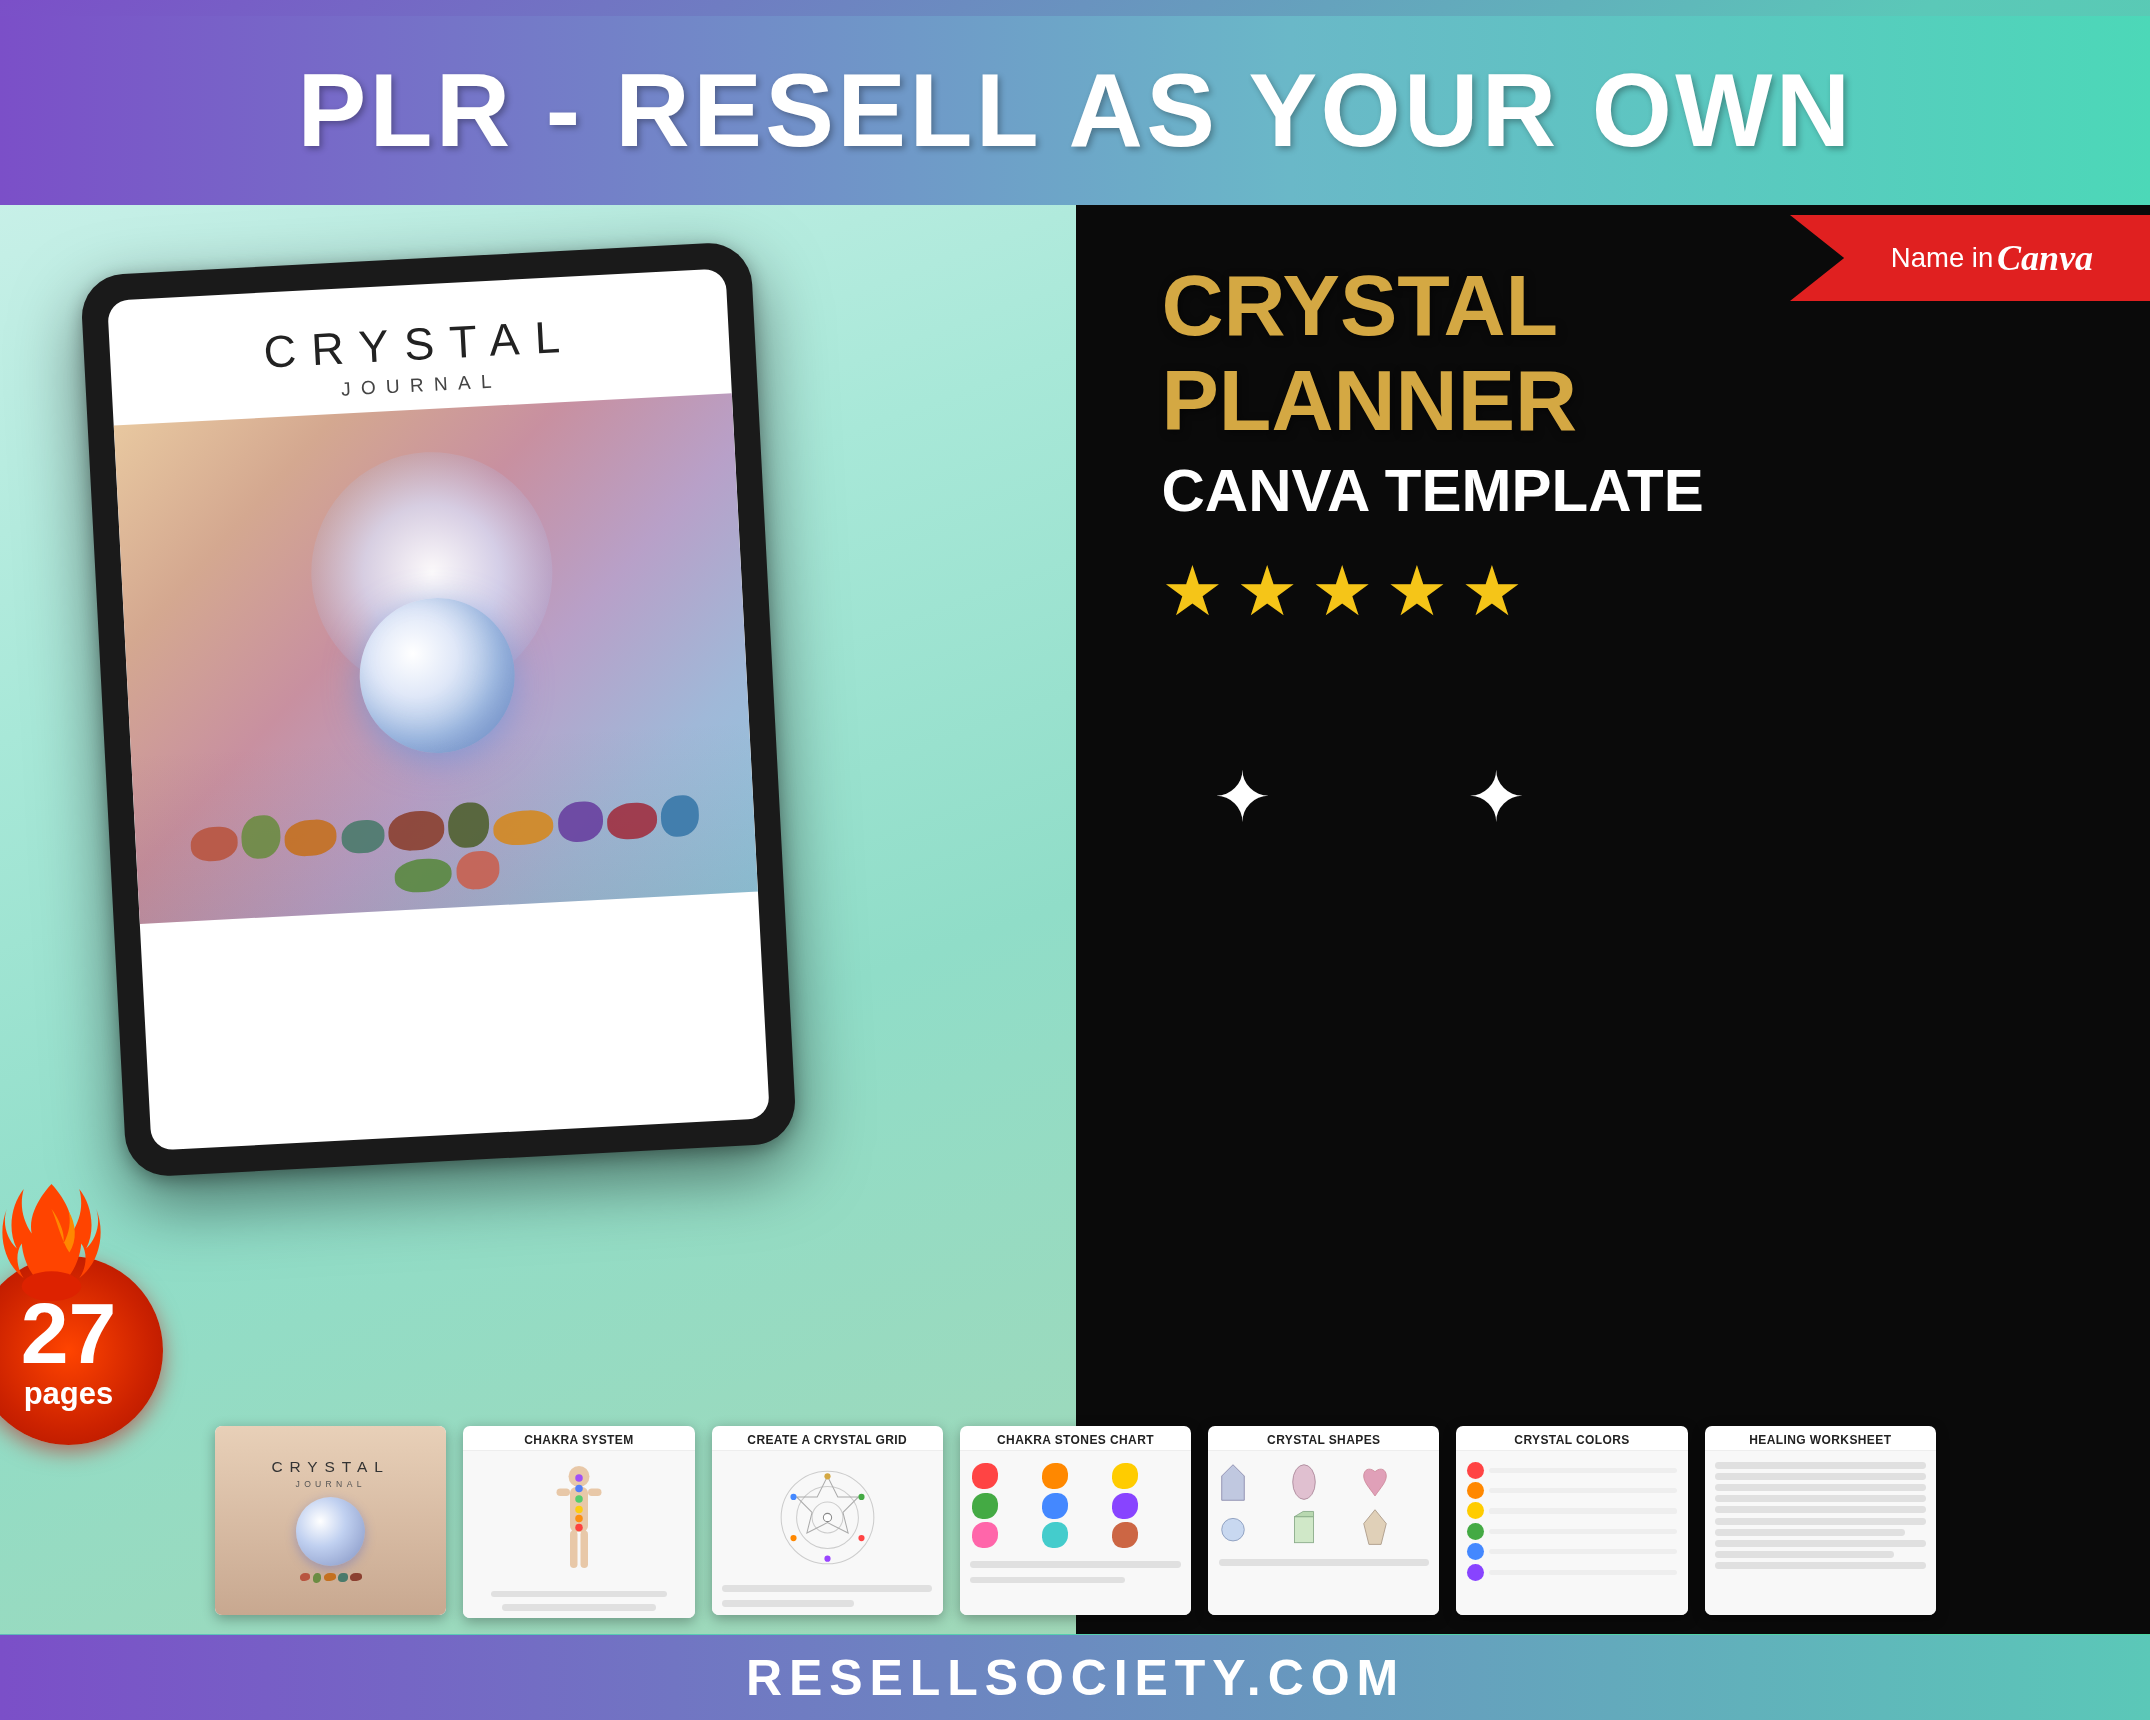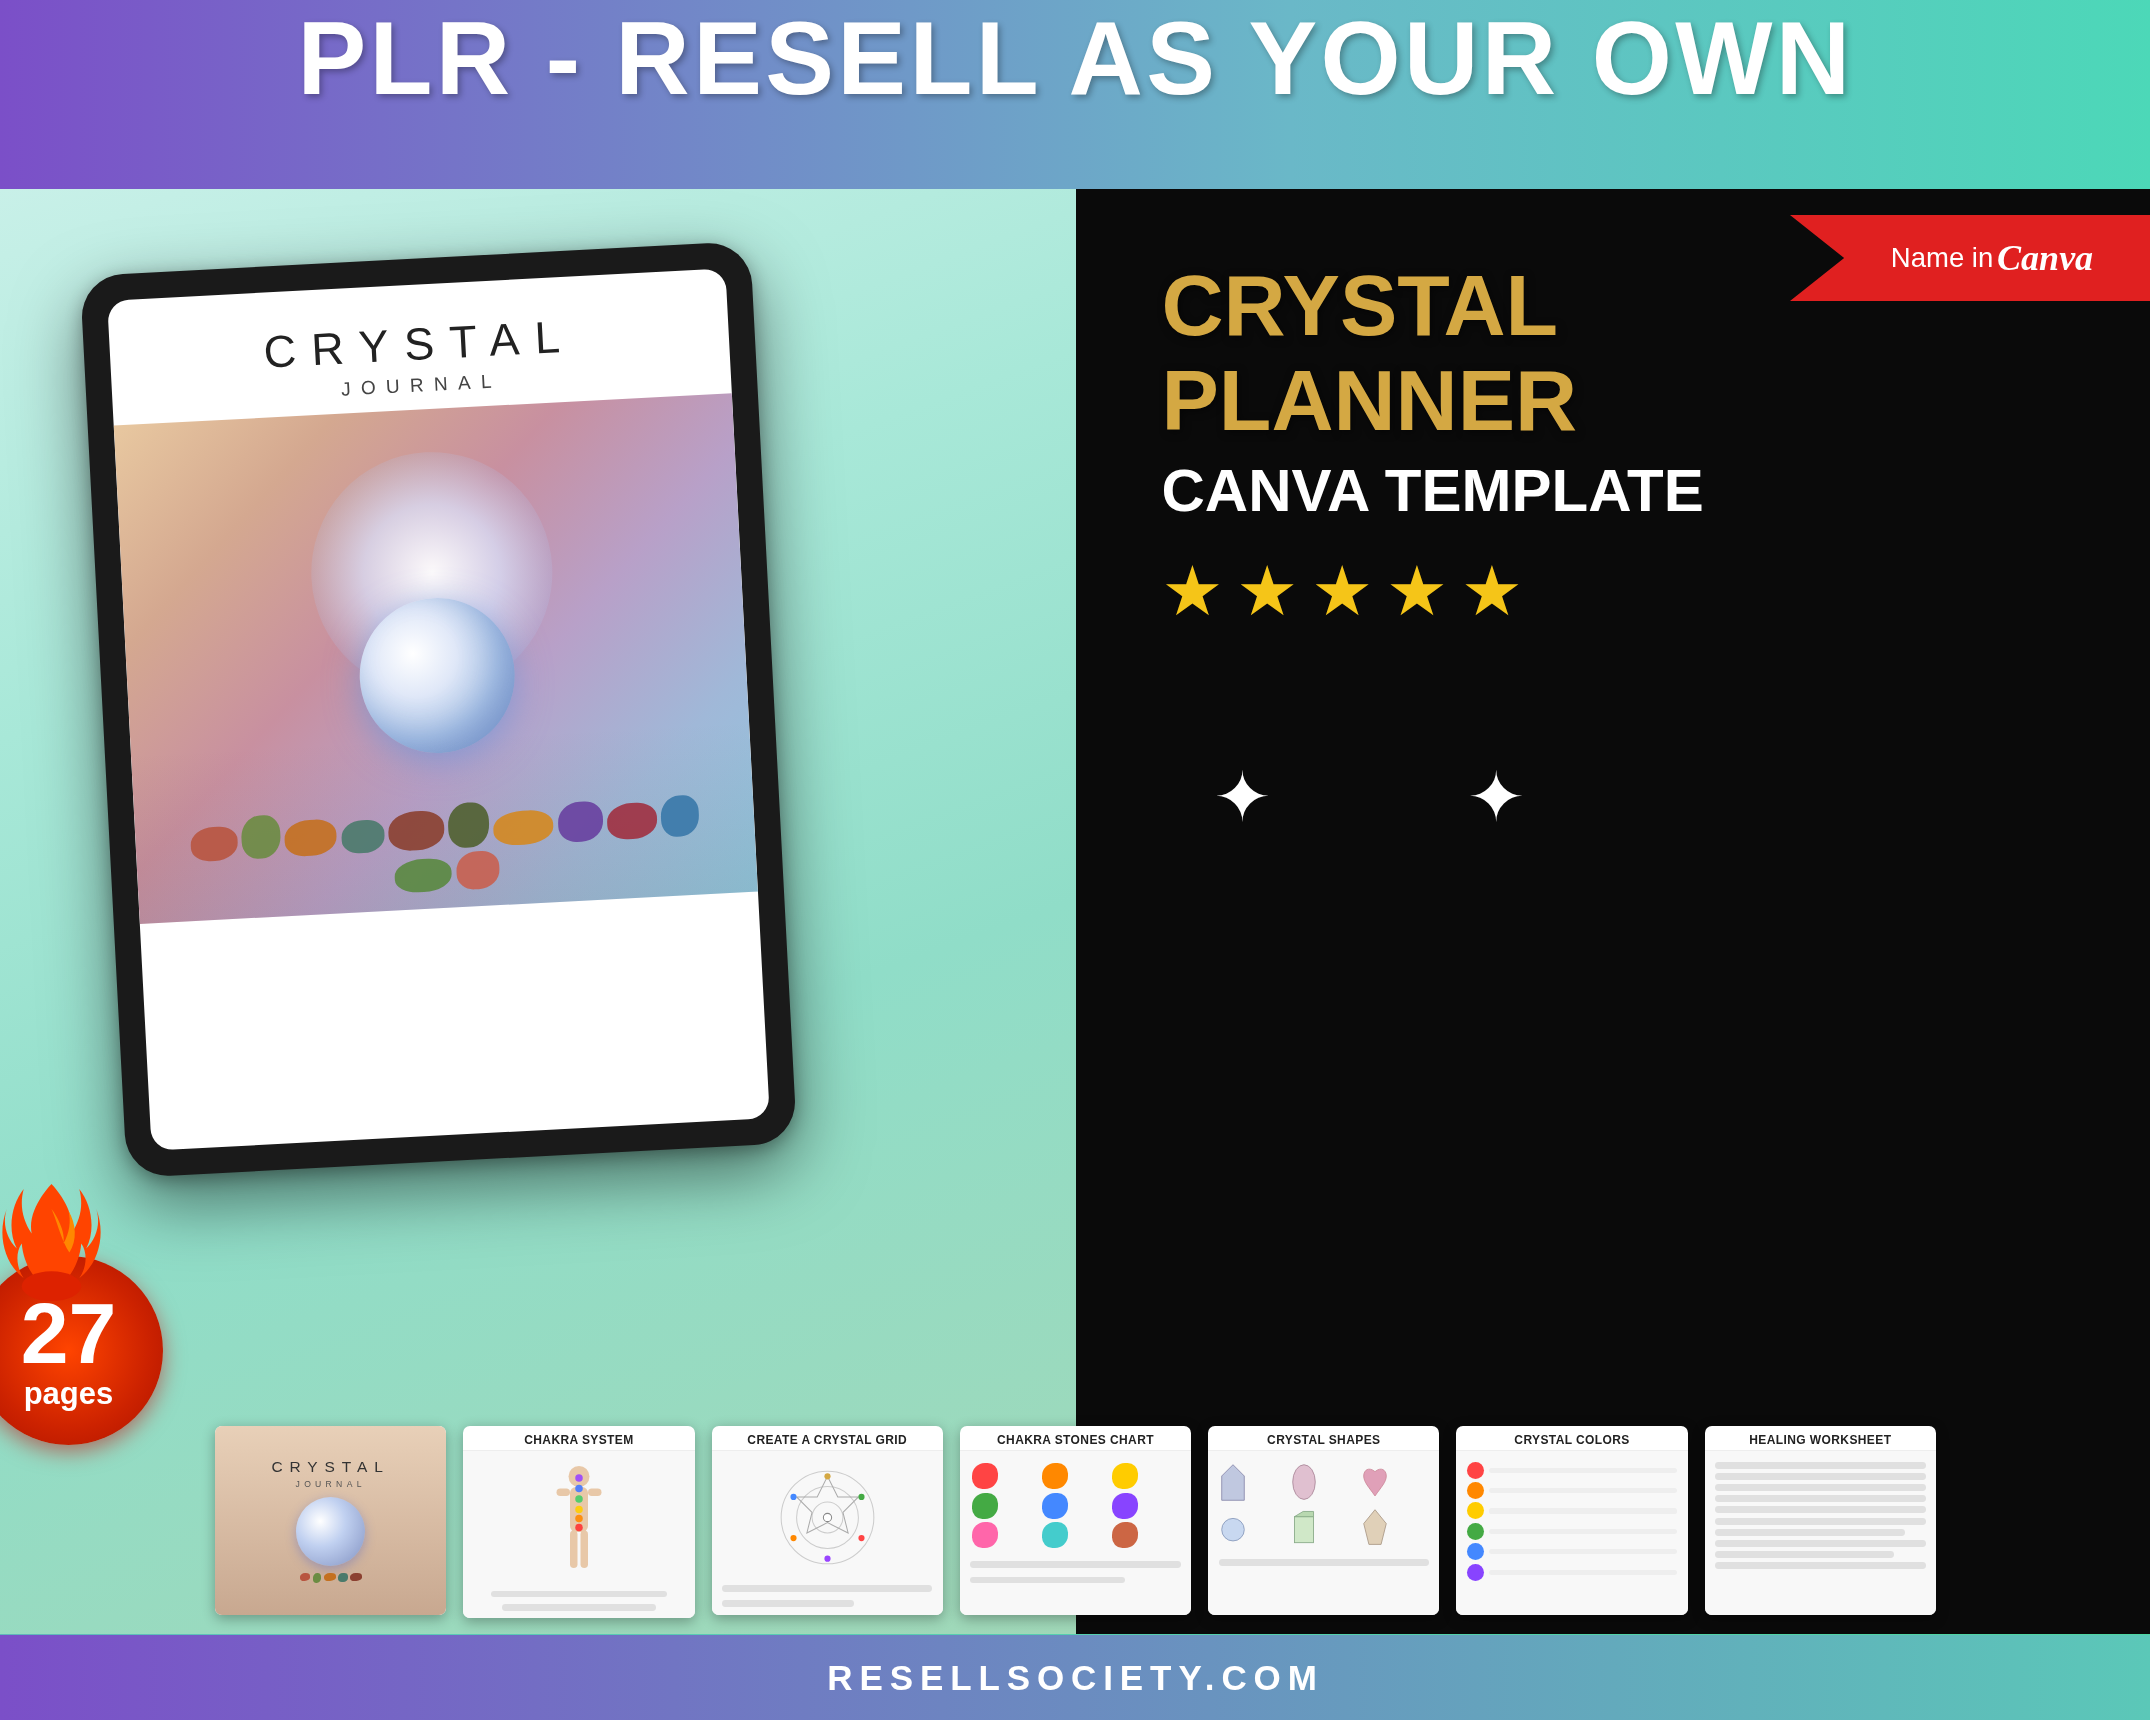--- a/index.html
+++ b/index.html
@@ -14,26 +14,27 @@
     .main-container {
       width: 2151px;
       height: 1721px;
       position: relative;
       background: linear-gradient(135deg, #7b4fc8 0%, #5bc8b8 50%, #4cd8a0 100%);
     }
 
     
     .header-banner {
       position: absolute;
-      top: 0;
+      top: 16px;
       left: 0;
       width: 100%;
       height: 189px;
       background: linear-gradient(90deg, #7b4fc8 0%, #6ab8c8 60%, #4cd8b8 100%);
       display: flex;
+      align-items: center;
       justify-content: center;
       z-index: 10;
     }
 
     .header-title {
       font-size: 103px;
       font-weight: 900;
       color: #ffffff;
       text-shadow: 2.6px 2.6px 6.9px rgba(0,0,0,0.3);
       letter-spacing: 3.4px;
@@ -376,21 +377,21 @@
       left: 0;
       width: 100%;
       height: 86px;
       background: linear-gradient(90deg, #7b4fc8 0%, #5bc8b8 100%);
       display: flex;
       align-items: center;
       justify-content: center;
     }
 
     .footer-text {
-      font-size: 35px;
+      font-size: 50px;
       font-weight: 700;
       color: white;
       letter-spacing: 6.9px;
       font-family: 'Arial', sans-serif;
     }
 
     
     .ownership-page {
       background: white;
       min-height: 189px;

